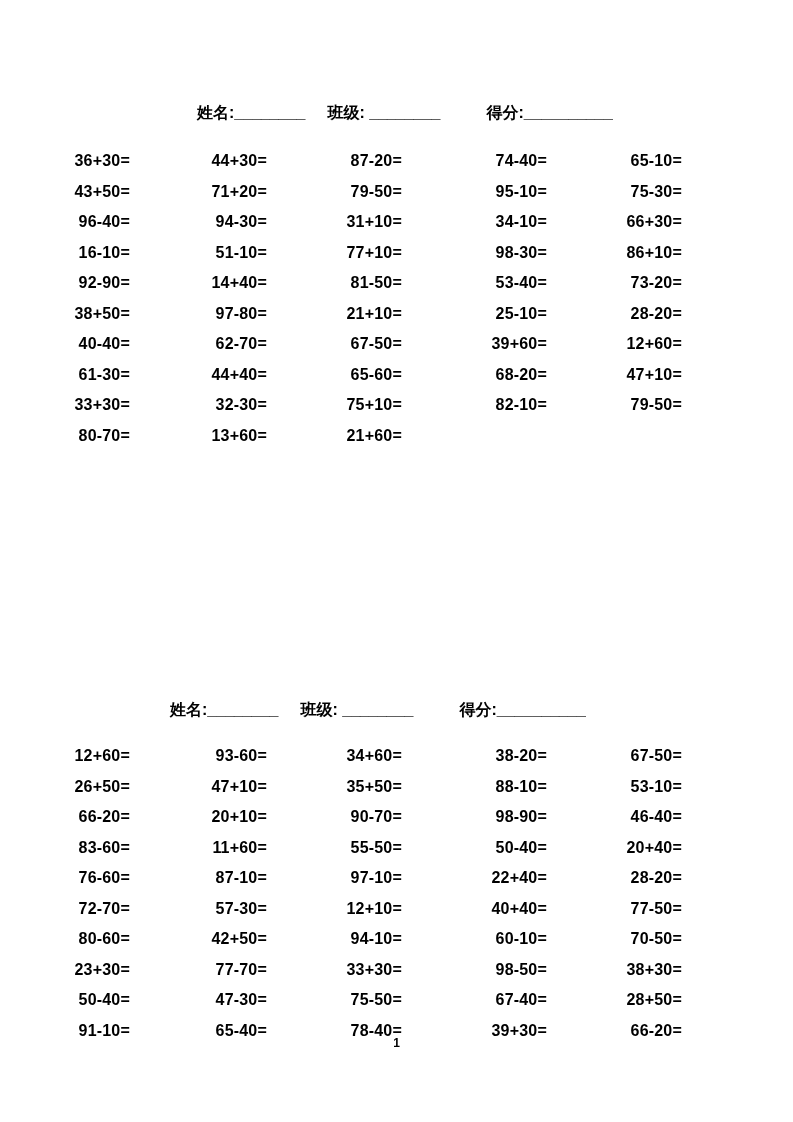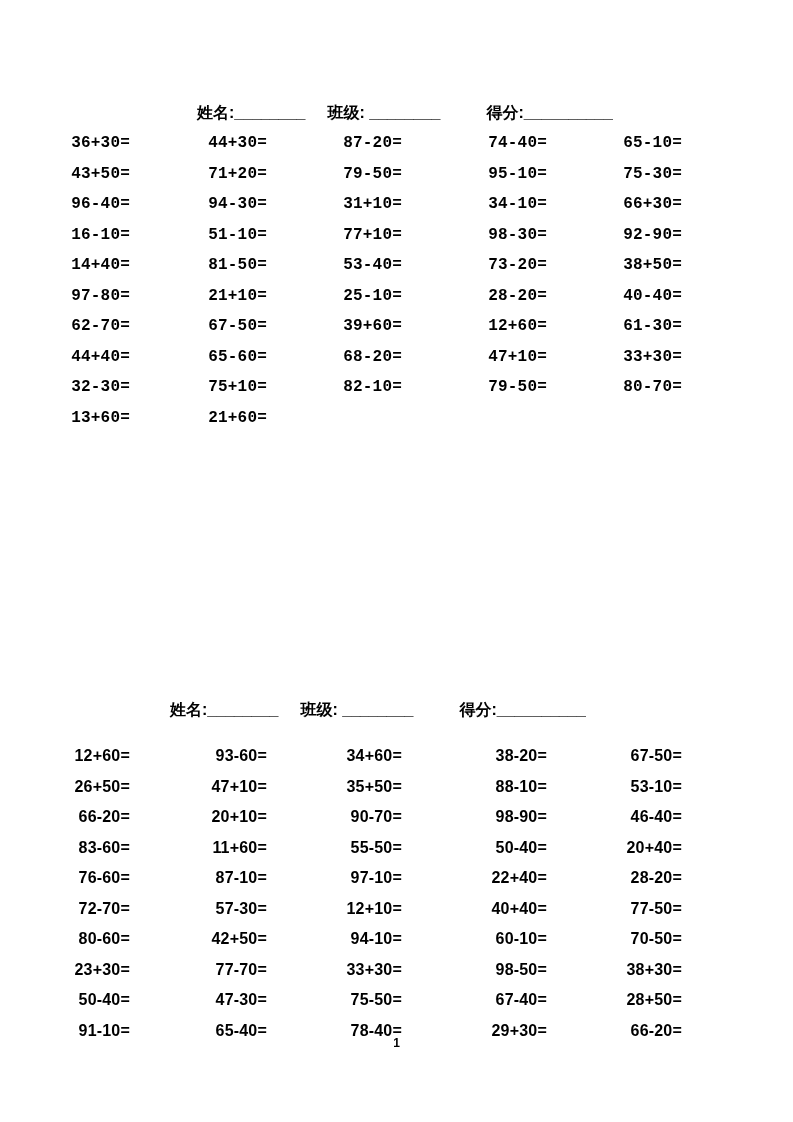--- a/index.html
+++ b/index.html
@@ -32,21 +32,21 @@
   }
   .cell {
     text-align: right;
     height: 30.5px;
     line-height: 30.5px;
     font-size: 16px;
     font-weight: 600;
     letter-spacing: 0.2px;
   }
   #sec1        { top: 103px; }
-  #sec1 .problem-grid { margin-top: 4px; font-family: Liberation Mono, monospace; }
+  #sec1 .problem-grid { margin-top: 22px; }
   #sec2        { top: 700px; }
   #sec2 .problem-grid { margin-top: 20px; }
   .page-footer {
     position: absolute;
     top: 1036px;
     left: 0;
     width: 793px;
     text-align: center;
     font-size: 12px;
     font-weight: 600;
@@ -74,20 +74,21 @@
       <div class="cell">75-30=</div>
       <div class="cell">96-40=</div>
       <div class="cell">94-30=</div>
       <div class="cell">31+10=</div>
       <div class="cell">34-10=</div>
       <div class="cell">66+30=</div>
       <div class="cell">16-10=</div>
       <div class="cell">51-10=</div>
       <div class="cell">77+10=</div>
       <div class="cell">98-30=</div>
+      <div class="cell">86+10=</div>
       <div class="cell">92-90=</div>
       <div class="cell">14+40=</div>
       <div class="cell">81-50=</div>
       <div class="cell">53-40=</div>
       <div class="cell">73-20=</div>
       <div class="cell">38+50=</div>
       <div class="cell">97-80=</div>
       <div class="cell">21+10=</div>
       <div class="cell">25-10=</div>
       <div class="cell">28-20=</div>
@@ -160,18 +161,18 @@
       <div class="cell">98-50=</div>
       <div class="cell">38+30=</div>
       <div class="cell">50-40=</div>
       <div class="cell">47-30=</div>
       <div class="cell">75-50=</div>
       <div class="cell">67-40=</div>
       <div class="cell">28+50=</div>
       <div class="cell">91-10=</div>
       <div class="cell">65-40=</div>
       <div class="cell">78-40=</div>
-      <div class="cell">29+30=</div>
+      <div class="cell">39+30=</div>
       <div class="cell">66-20=</div>
     </div>
 </div>
 
 <div class="page-footer">1</div>
 
 </body></html>

